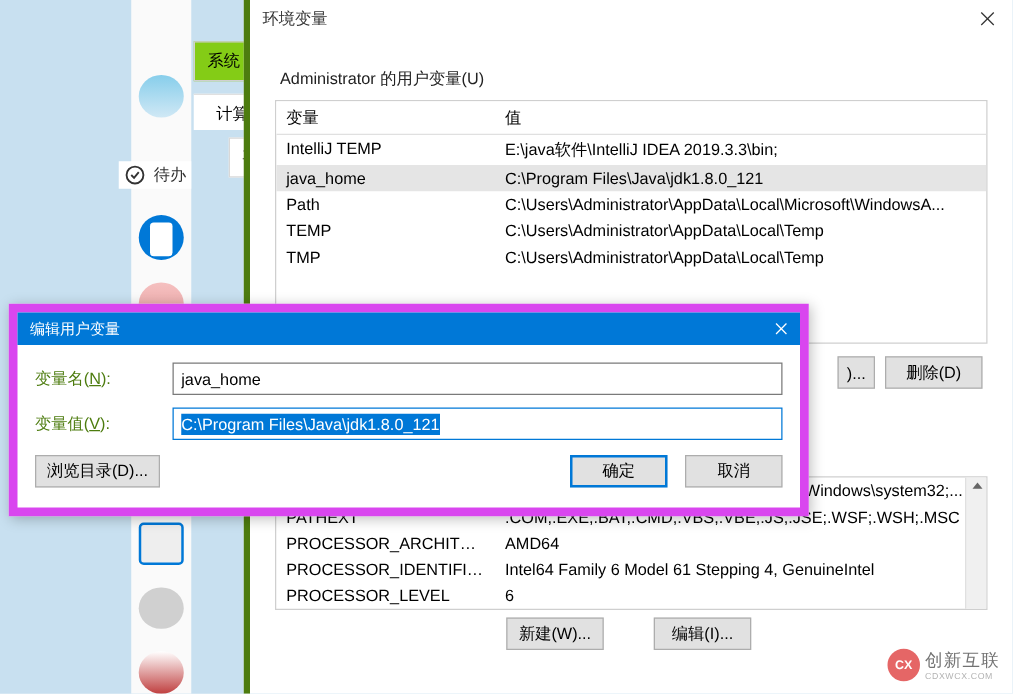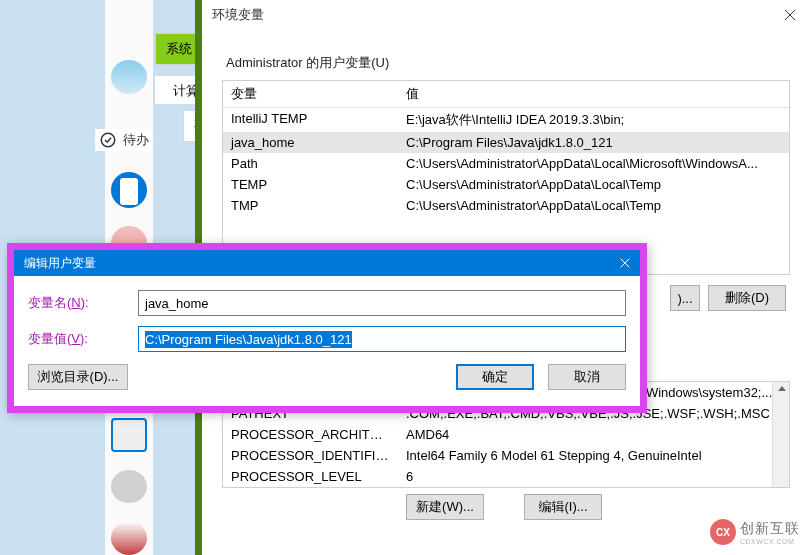--- a/index.html
+++ b/index.html
@@ -14,21 +14,21 @@
 .avatar.sel { width: 36px; height: 36px; border-radius: 4px; background: #eee; border: 2px solid #0078d7; }
 
 .pending-row { position: absolute; left: 95px; top: 129px; display: flex; align-items: center; gap: 6px; color: #333; background: #fff; padding: 2px 4px; }
 .pending-row svg { width: 18px; height: 18px; }
 
 .tab-stub { position: absolute; left: 155px; top: 33px; background: #84cc16; border: 1px solid #d0d0d0; padding: 6px 10px; font-size: 13px; }
 .tab-stub2 { position: absolute; left: 155px; top: 75px; background: #fff; border-top: 1px solid #e0e0e0; padding: 6px 18px 4px 18px; font-size: 13px; }
 .stub-box { position: absolute; left: 183px; top: 110px; background: #fff; border: 1px solid #d8d8d8; padding: 6px 10px; }
 
 
-.env-window { position: absolute; left: 195px; top: 0; width: 615px; height: 555px; background: #fff; border-left: 7px solid #4d7c0f; }
+.env-window { position: absolute; left: 195px; top: 0; width: 615px; height: 555px; background: #fff; border-left: 5px solid #4d7c0f; }
 .env-titlebar { height: 30px; display: flex; align-items: center; padding: 0 10px; position: relative; }
 .env-titlebar .title { font-size: 13px; color: #333; }
 .env-close { position: absolute; right: 0; top: 0; width: 40px; height: 30px; display: flex; align-items: center; justify-content: center; }
 .env-close svg { width: 12px; height: 12px; }
 
 .env-body { padding: 10px 20px; }
 .section-label { margin: 14px 0 8px 4px; color: #222; }
 .table-wrap { border: 1px solid #cfcfcf; height: 195px; overflow: hidden; }
 .table-header { display: flex; background: #fff; border-bottom: 1px solid #e0e0e0; }
 .table-header .col { padding: 4px 8px; font-weight: normal; }
@@ -47,21 +47,21 @@
 .sys-scroll-hint::before { content: ""; position: absolute; top: 4px; left: 5px; width: 0; height: 0; border-left: 4px solid transparent; border-right: 4px solid transparent; border-bottom: 5px solid #666; }
 
 
 .edit-dialog { position: absolute; left: 7px; top: 243px; width: 640px; height: 170px; background: #fff; border: 7px solid #d946ef; box-shadow: 2px 2px 10px rgba(0,0,0,0.25); }
 .dlg-titlebar { height: 26px; background: #0078d7; color: #fff; display: flex; align-items: center; padding: 0 10px; position: relative; }
 .dlg-titlebar .title { font-size: 12px; }
 .dlg-close { position: absolute; right: 0; top: 0; width: 30px; height: 26px; display: flex; align-items: center; justify-content: center; }
 .dlg-close svg { width: 10px; height: 10px; }
 .dlg-body { padding: 14px 14px 10px 14px; }
 .form-row { display: flex; align-items: center; margin-bottom: 10px; }
-.form-label { width: 110px; color: #a21caf; }
+.form-label { width: 110px; color: #4d7c0f; }
 .form-label u { text-decoration: underline; }
 .form-input { flex: 1; height: 26px; border: 1px solid #7a7a7a; padding: 0 6px; font-size: 13px; }
 .form-input.focus { border: 1px solid #0078d7; }
 .input-sel { background: #0078d7; color: #fff; padding: 1px 0; }
 .dlg-buttons { display: flex; justify-content: space-between; margin-top: 12px; }
 .dlg-buttons-left { display: flex; gap: 14px; }
 .dlg-buttons-right { display: flex; gap: 14px; }
 .dlg-btn { min-width: 78px; height: 26px; border: 1px solid #adadad; background: #e1e1e1; display: inline-flex; align-items: center; justify-content: center; font-size: 13px; }
 .dlg-btn.primary { border: 2px solid #0078d7; background: #e1e1e1; }
 

